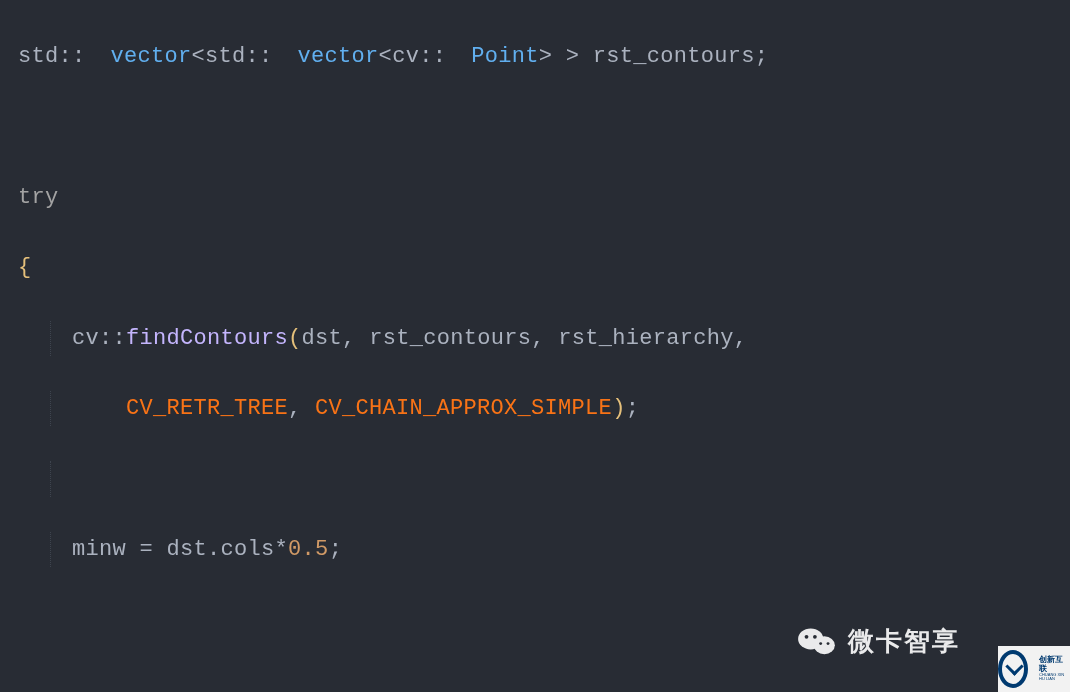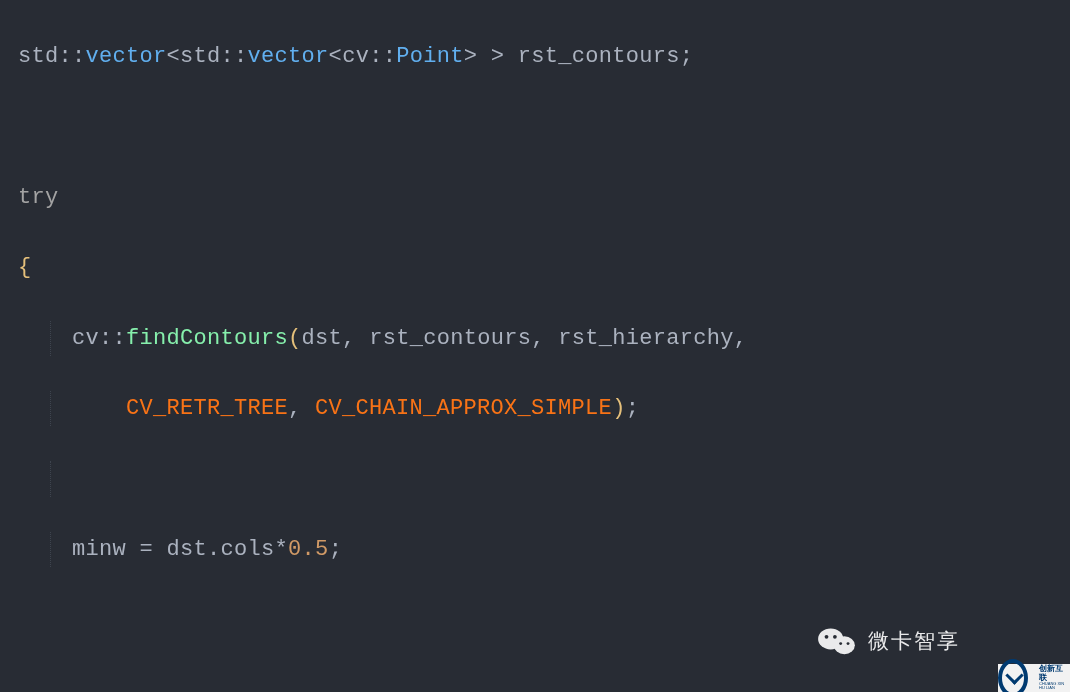--- a/index.html
+++ b/index.html
@@ -15,23 +15,23 @@
   .code-area {
     position: relative;
     padding: 4px 0 0 18px;
     white-space: pre;
     color: #abb2bf;
     line-height: 1.6;
     letter-spacing: 0.3px;
   }
   .tok-comment  { color: #7ec699; }
   .tok-keyword  { color: #a3a3a3; }
-  .tok-class    { color: #61afef; }
+  .tok-class    { color: #61afef; margin-left: 25px; }
   .tok-const    { color: #f97316; }
-  .tok-func     { color: #86efac; }
+  .tok-func     { color: #c4b5fd; }
   .tok-number   { color: #d19a66; }
   .tok-punct    { color: #abb2bf; }
   .tok-brace    { color: #e5c07b; }
   .tok-var      { color: #abb2bf; }
   .tok-member   { color: #abb2bf; }
   .line { display: block; position: relative; }
   .guide {
     position: absolute;
     top: 0;
     bottom: 0;
@@ -47,30 +47,30 @@
     align-items: center;
     gap: 10px;
     opacity: 0.9;
     color: #fff;
   }
   .watermark-wechat .icon {
     width: 42px; height: 42px;
   }
   .watermark-wechat .text {
     font-family: "Microsoft YaHei", sans-serif;
-    font-size: 21px;
-    font-weight: 400;
+    font-size: 26px;
+    font-weight: 700;
     letter-spacing: 2px;
   }
   .watermark-logo {
     position: absolute;
     right: 0;
     bottom: 0;
     width: 72px;
-    height: 28px;
+    height: 46px;
     background: #f2f2f2;
     display: flex;
     align-items: center;
     justify-content: center;
     gap: 11px;
   }
   .watermark-logo .circ {
     width: 30px; height: 30px;
     border: 4px solid #003a70;
     border-radius: 50%;

